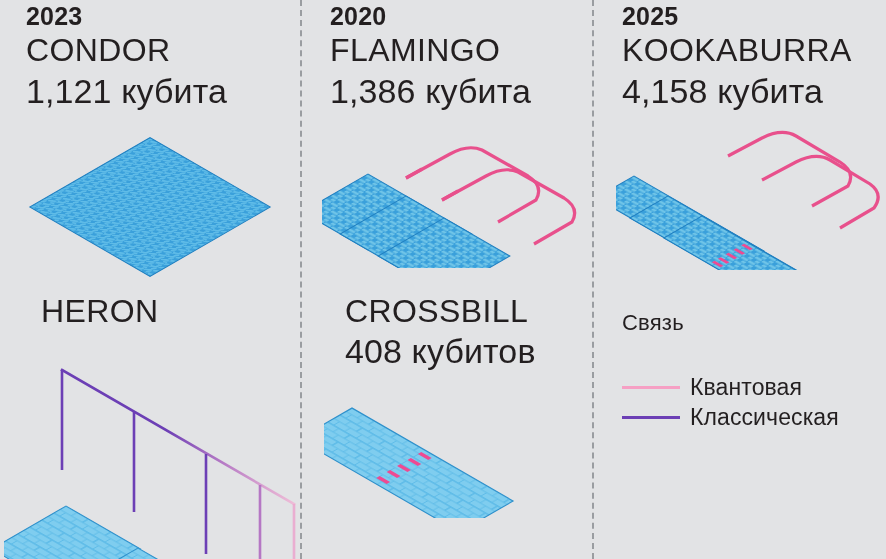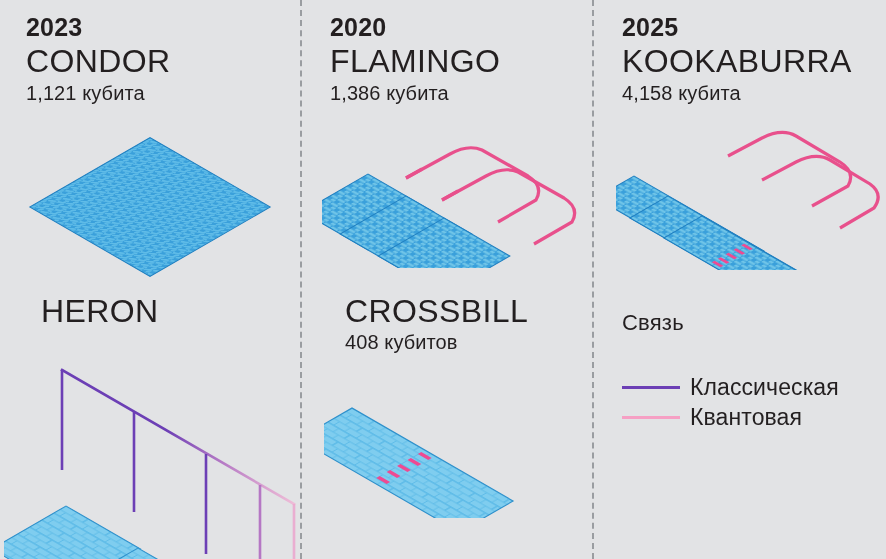--- a/index.html
+++ b/index.html
@@ -27,24 +27,24 @@
   #col2 .head,#col3 .head{left:28px;}
   .year{
     font-size:25px;font-weight:bold;letter-spacing:.2px;
     line-height:1.06;margin:0;
   }
   .gen{
     font-size:32px;font-weight:400;letter-spacing:.4px;
     line-height:1.25;margin:0;
   }
   .qty{
-    font-size:20px;font-weight:400;letter-spacing:.1px;
+    font-size:34px;font-weight:400;letter-spacing:.1px;
     line-height:1.25;margin:0;
   }
-  .top-head{top:14px;}
+  .top-head{top:3px;}
   .mid-head{top:292px;margin-left:15px;}
   .mid-head .gen{line-height:1.2;}
 
   .gfx{position:absolute;}
   .legend-title{
     position:absolute;left:622px;top:310px;
     font-size:22px;font-weight:400;letter-spacing:.2px;
   }
   .legend{
     position:absolute;left:622px;top:372px;width:264px;
@@ -286,22 +286,22 @@
             <path d="M52,39 L62,39"></path>
           </g>
         </g>
       </g>
     </svg>
   </div>
 
   <div class="legend-title">Связь</div>
   <div class="legend">
     <div class="legend-row">
+      <span class="swatch sw-quantum"></span>
+      <span class="legend-label">Квантовая</span>
+    </div>
+    <div class="legend-row">
       <span class="swatch sw-classic"></span>
       <span class="legend-label">Классическая</span>
     </div>
-    <div class="legend-row">
-      <span class="swatch sw-quantum"></span>
-      <span class="legend-label">Квантовая</span>
-    </div>
   </div>
 
 </div>
 
 </body></html>

